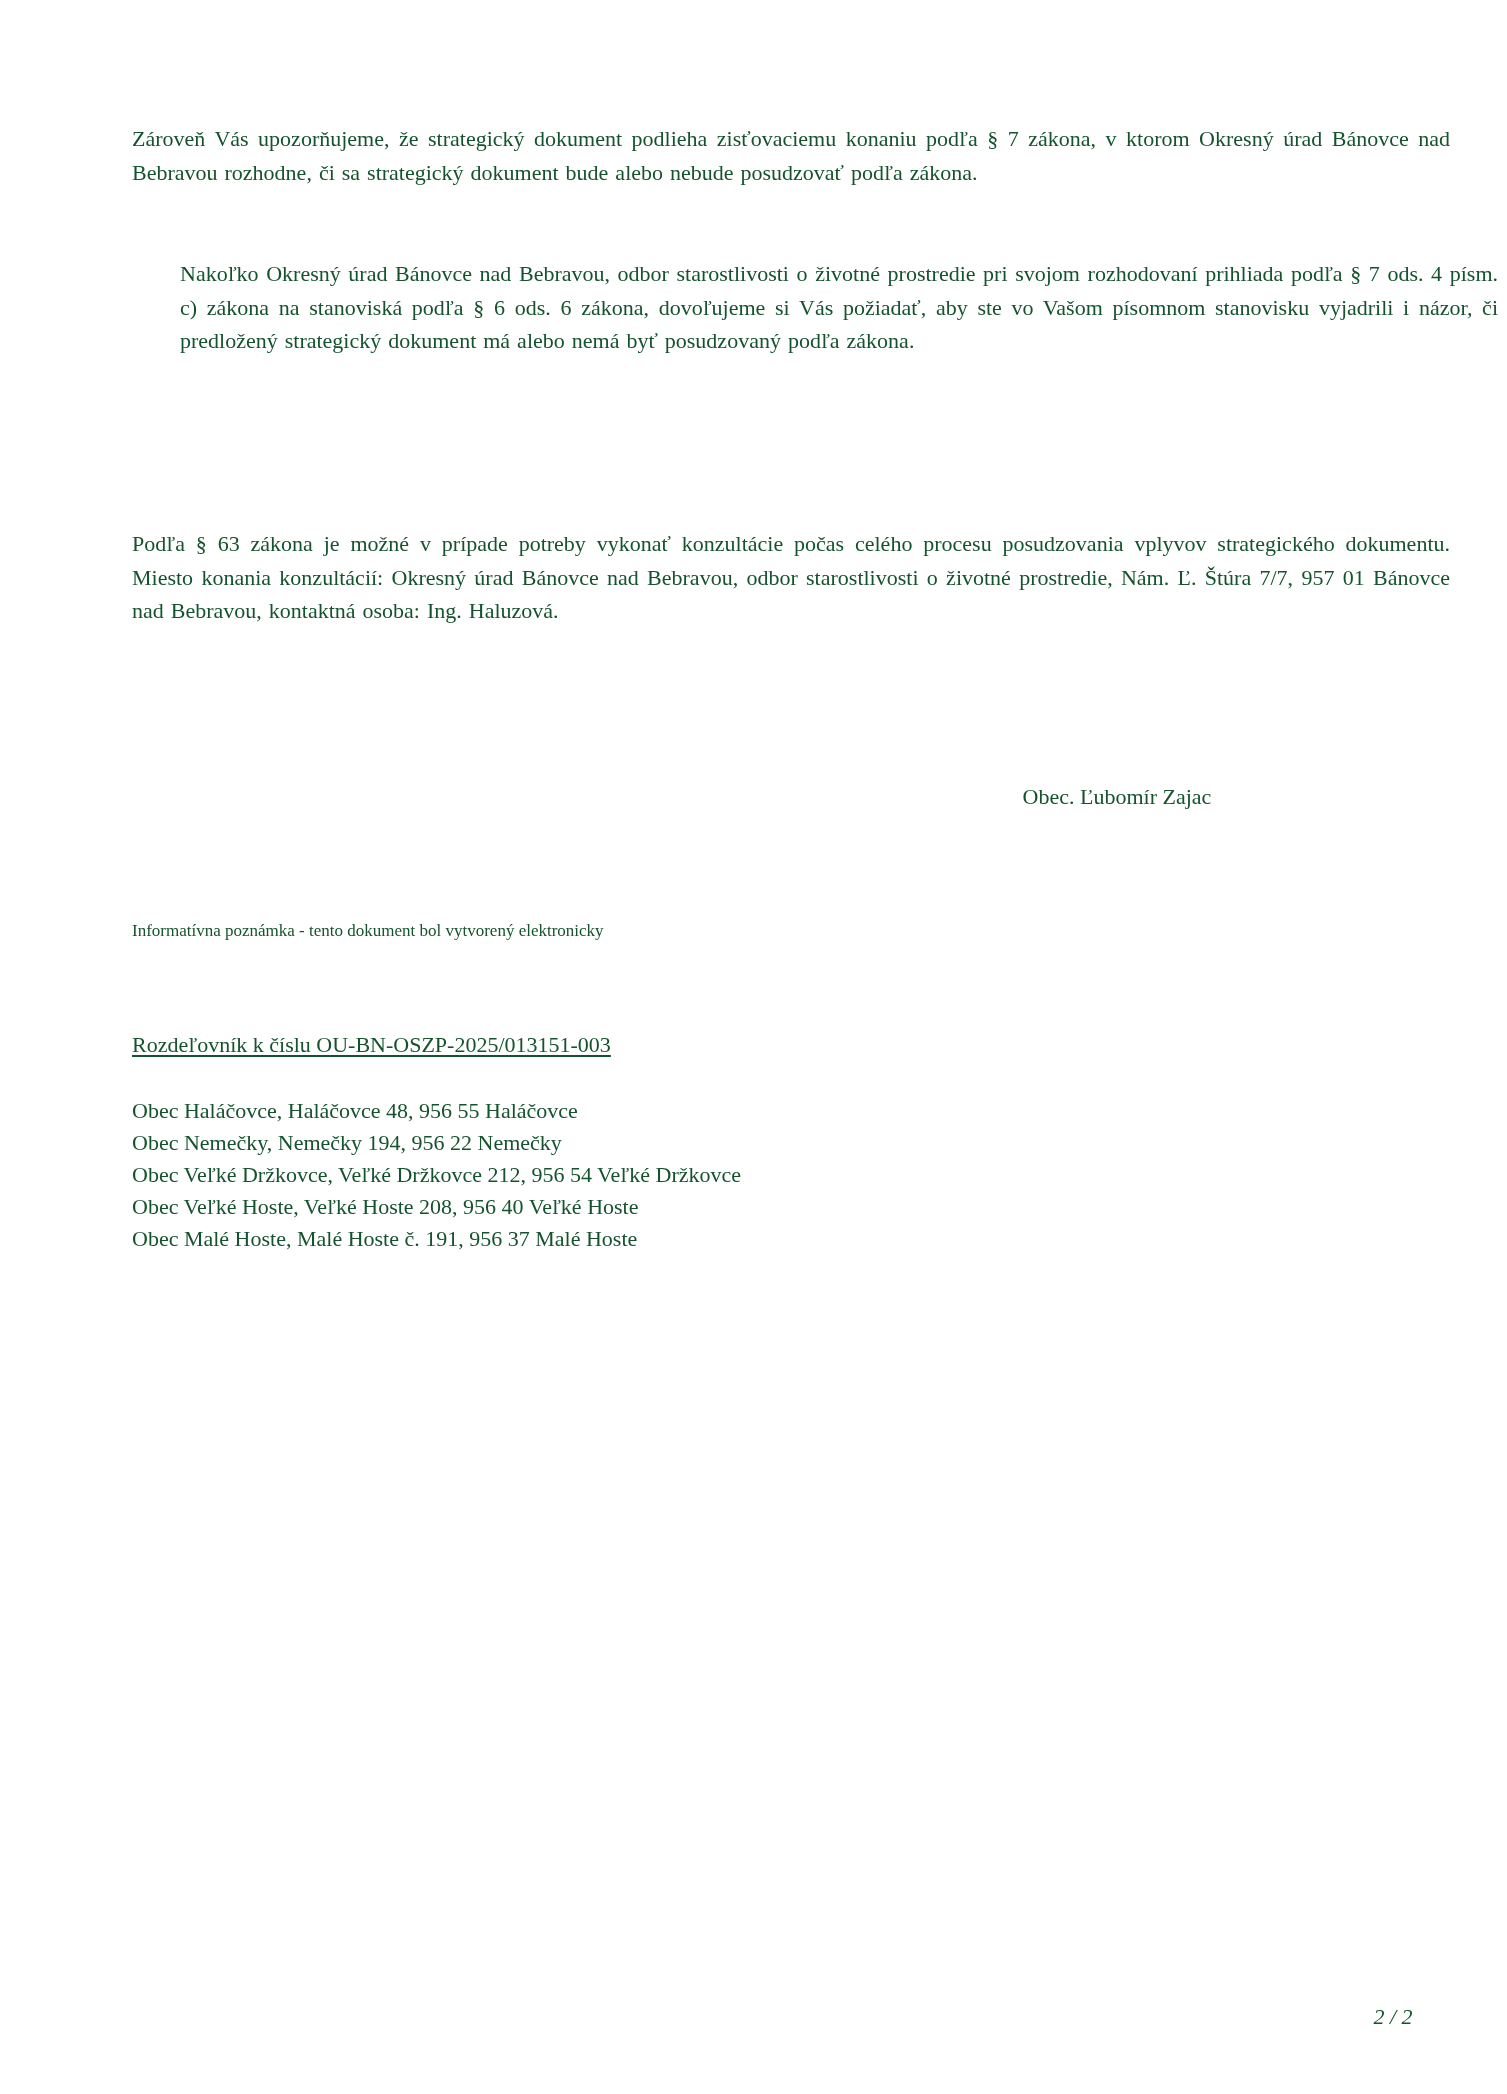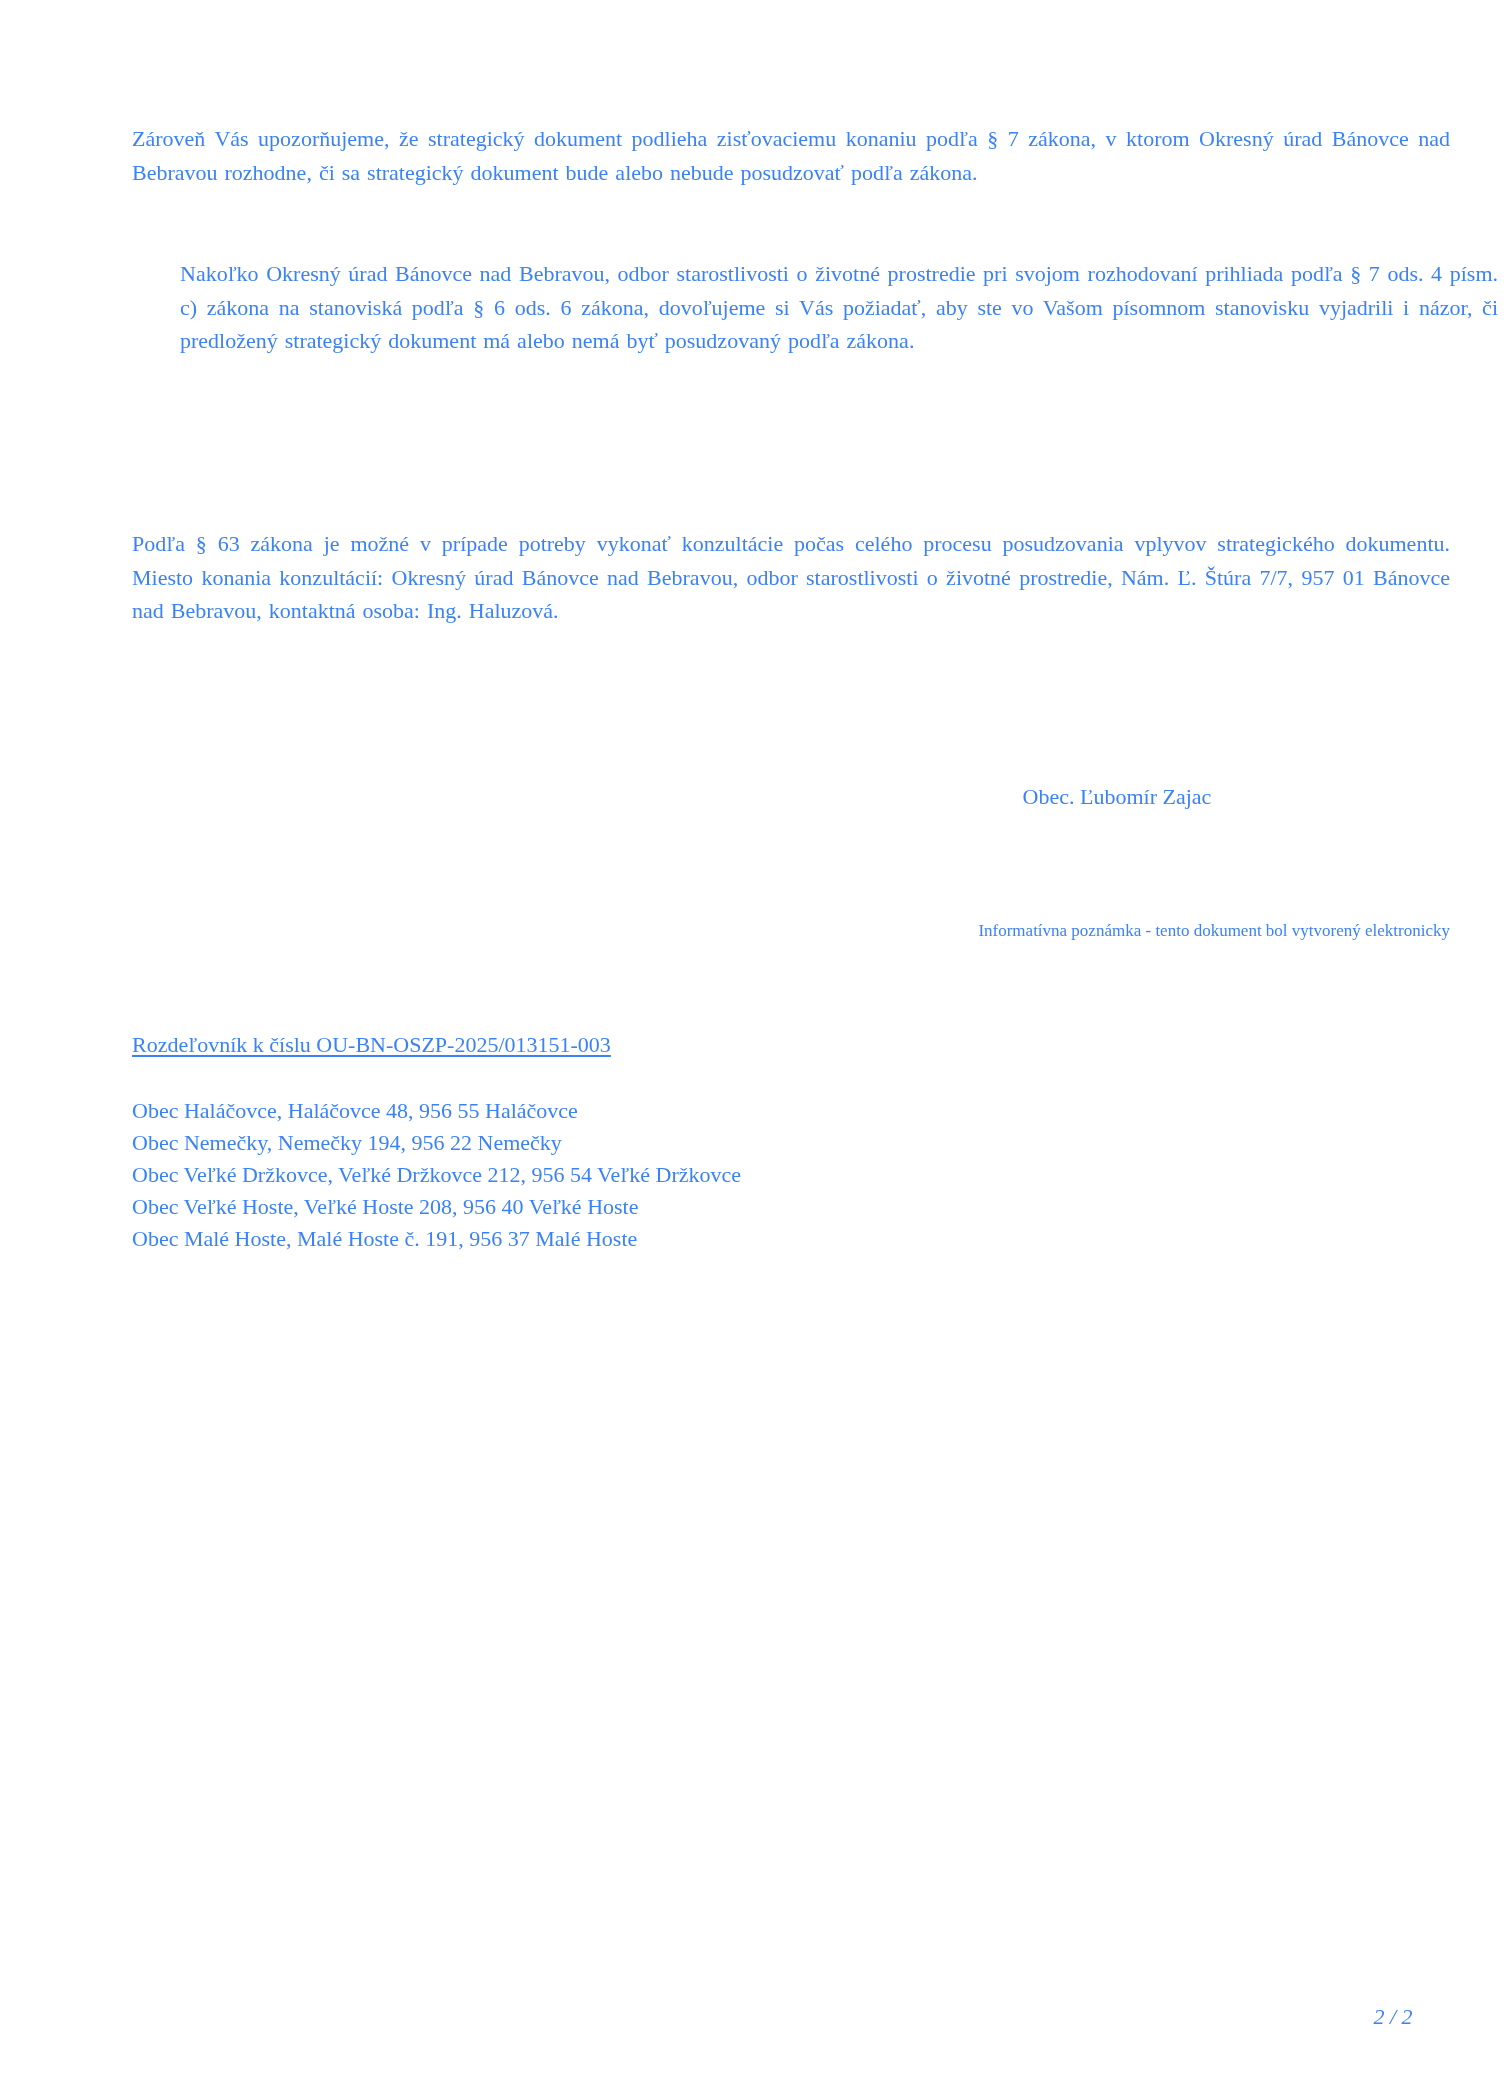--- a/index.html
+++ b/index.html
@@ -6,21 +6,21 @@
   html, body {
     margin: 0;
     padding: 0;
     background: #ffffff;
   }
   .page {
     position: relative;
     width: 1507px;
     height: 2094px;
     background: #ffffff;
-    color: #3b82f6;
+    color: #14532d;
     font-family: "Liberation Serif", "DejaVu Serif", serif;
     font-size: 22px;
     overflow: hidden;
   }
   .body-text {
     position: absolute;
     left: 132px;
     width: 1318px;
     line-height: 33.5px;
     text-align: justify;
@@ -47,21 +47,21 @@
     width: 400px;
     text-align: center;
     line-height: 37px;
   }
   .signature .sig-name, .signature .sig-role { display: block; }
   .note {
     position: absolute;
     left: 132px;
     top: 920px;
     width: 1318px;
-    text-align: right;
+    text-align: left;
     font-size: 17px;
     line-height: 22px;
   }
   .dist-heading {
     position: absolute;
     left: 132px;
     top: 1032px;
     width: 1318px;
     text-decoration: underline;
     text-underline-offset: 3px;

